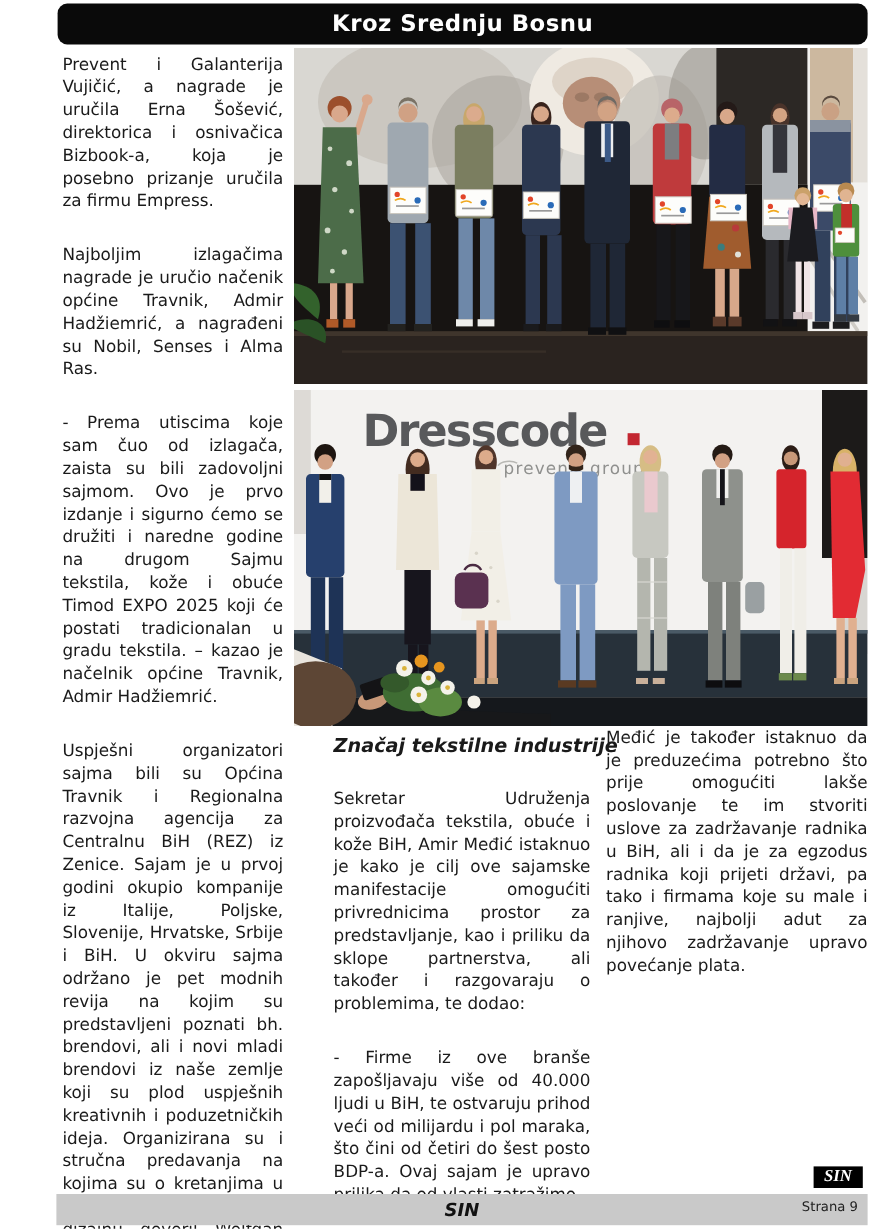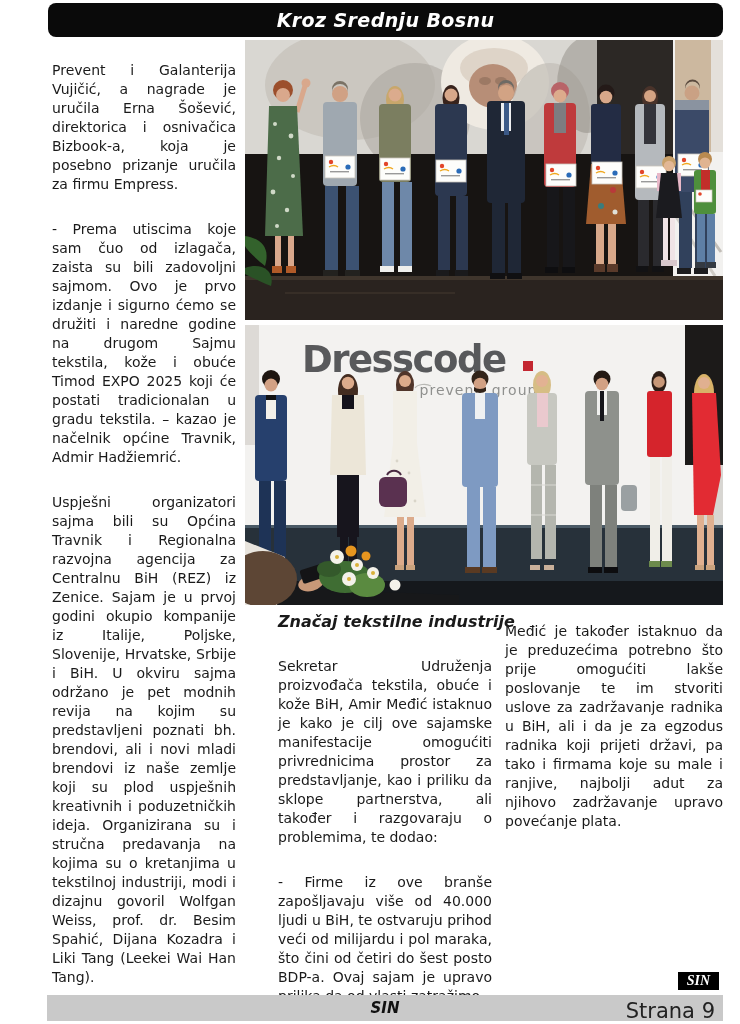--- a/index.html
+++ b/index.html
@@ -6,45 +6,45 @@
   body{
     width:740px;height:1024px;position:relative;background:#ffffff;
     font-family:"DejaVu Sans",sans-serif;color:#1a1a1a;overflow:hidden;
   }
   .header-bar{
     position:absolute;left:48px;top:3px;width:675px;height:34px;
     background:#0a0a0a;border-radius:8px;
     display:flex;align-items:center;justify-content:center;
   }
   .header-bar .title{
-    color:#ffffff;font-style:italic;font-weight:bold;font-size:19px;letter-spacing:.4px;
+    color:#ffffff;font-weight:bold;font-size:19px;letter-spacing:.4px;
   }
   .photo{position:absolute;left:245px;width:478px;height:280px;display:block;}
   .photo1{top:40px;}
   .photo2{top:325px;}
   .col{position:absolute;text-align:justify;font-size:14px;line-height:19px;}
-  .col p{margin:16px 0 26px 0;}
+  .col p{margin:0 0 26px 0;}
   .col-left{left:52px;top:45px;width:184px;}
   .col-mid{left:278px;top:612px;width:214px;}
   .col-right{left:505px;top:606px;width:218px;}
   .section-heading{
     font-weight:bold;font-style:italic;font-size:16px;margin:0 0 26px 0;
     text-align:left;white-space:nowrap;
   }
   .sin-badge{
     position:absolute;right:4px;top:366px;background:#000;color:#fff;
     font-family:"Liberation Serif",serif;font-style:italic;font-weight:bold;
     font-size:14px;padding:1px 9px 2px 9px;line-height:15px;
   }
   .footer-bar{
     position:absolute;left:47px;top:995px;width:676px;height:26px;
     background:#c9c9c9;display:flex;align-items:center;justify-content:center;z-index:5;
   }
   .footer-brand{font-weight:bold;font-style:italic;font-size:15px;color:#111;}
-  .footer-page{position:absolute;right:8px;top:4px;font-size:21px;color:#222;}
+  .footer-page{position:absolute;right:8px;top:4px;font-size:11px;color:#222;}
 </style>
 </head>
 <body>
 
 <div class="header-bar">
   <span class="title">Kroz Srednju Bosnu</span>
 </div>
 
 <svg class="photo photo1" viewBox="0 0 478 280" preserveAspectRatio="none" role="img">
   <rect width="478" height="280" fill="#e9e7e3"></rect>
@@ -363,20 +363,21 @@
         <circle cx="128" cy="248" r="2" fill="#d9b23a"></circle>
       <circle cx="106" cy="226" r="5.5" fill="#e6951f"></circle>
       <circle cx="121" cy="231" r="4.5" fill="#e6951f"></circle>
       <circle cx="150" cy="260" r="5.5" fill="#f4f2ea"></circle>
     </g>
   </g>
 </svg>
 
 <div class="col col-left">
   <p>Prevent i Galanterija Vujičić, a nagrade je uručila Erna Šošević, direktorica i osnivačica Bizbook-a, koja je posebno prizanje uručila za firmu Empress.</p>
+  <p>Najboljim izlagačima nagrade je uručio načenik općine Travnik, Admir Hadžiemrić, a nagrađeni su Nobil, Senses i Alma Ras.</p>
   <p>- Prema utiscima koje sam čuo od izlagača, zaista su bili zadovoljni sajmom. Ovo je prvo izdanje i sigurno ćemo se družiti i naredne godine na drugom Sajmu tekstila, kože i obuće Timod EXPO 2025 koji će postati tradicionalan u gradu tekstila. – kazao je načelnik općine Travnik, Admir Hadžiemrić.</p>
   <p>Uspješni organizatori sajma bili su Općina Travnik i Regionalna razvojna agencija za Centralnu BiH (REZ) iz Zenice. Sajam je u prvoj godini okupio kompanije iz Italije, Poljske, Slovenije, Hrvatske, Srbije i BiH. U okviru sajma održano je pet modnih revija na kojim su predstavljeni poznati bh. brendovi, ali i novi mladi brendovi iz naše zemlje koji su plod uspješnih kreativnih i poduzetničkih ideja. Organizirana su i stručna predavanja na kojima su o kretanjima u tekstilnoj industriji, modi i dizajnu govoril Wolfgan Weiss, prof. dr. Besim Spahić, Dijana Kozadra i Liki Tang (Leekei Wai Han Tang).</p>
 </div>
 
 <div class="col col-mid">
   <h2 class="section-heading">Značaj tekstilne industrije</h2>
   <p>Sekretar Udruženja proizvođača tekstila, obuće i kože BiH, Amir Međić istaknuo je kako je cilj ove sajamske manifestacije omogućiti privrednicima prostor za predstavljanje, kao i priliku da sklope partnerstva, ali također i razgovaraju o problemima, te dodao:</p>
   <p>- Firme iz ove branše zapošljavaju više od 40.000 ljudi u BiH, te ostvaruju prihod veći od milijardu i pol maraka, što čini od četiri do šest posto BDP-a. Ovaj sajam je upravo prilika da od vlasti zatražimo</p>
 </div>
 

